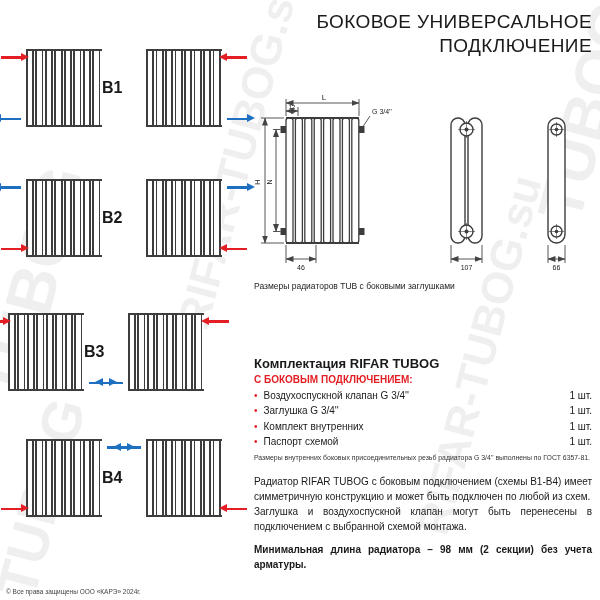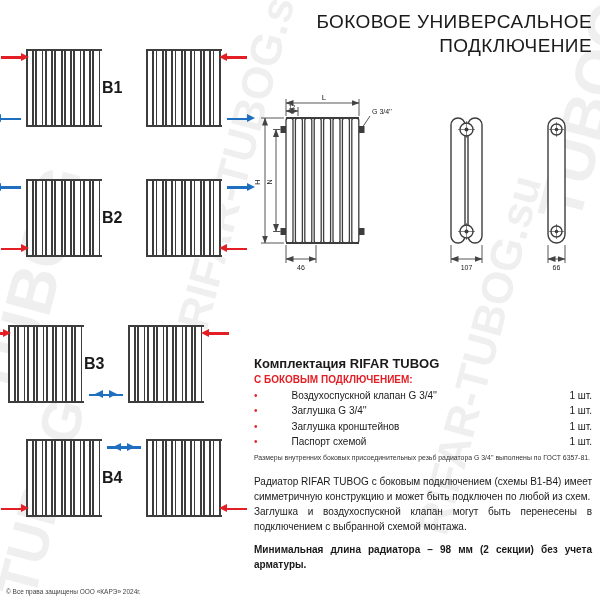--- a/index.html
+++ b/index.html
@@ -15,21 +15,21 @@
   .wm-c { font-size:44px; left:295px; top:330px; transform:rotate(-75deg); }
   .wm-d { font-size:62px; left:475px; top:75px;  transform:rotate(-75deg); }
   .wm-e { font-size:56px; left:-60px; top:465px; transform:rotate(-75deg); }
 
   .title { position:absolute; top:10px; right:8px; text-align:right; font-size:19px;
            font-weight:normal; line-height:1.25; letter-spacing:.4px; z-index:2; }
 
   
   .scheme-row { position:absolute; left:0; width:250px; height:80px;
                 display:flex; align-items:center; padding-left:26px; z-index:2; }
-  .row-1 { top:48px; } .row-2 { top:178px; } .row-3 { top:324px;padding-left:8px; } .row-4 { top:438px; }
+  .row-1 { top:48px; } .row-2 { top:178px; } .row-3 { top:312px;padding-left:8px; } .row-4 { top:438px; }
   .rad { position:relative; width:76px; height:78px; }
   .rad-body { width:100%; height:100%; border-top:2.5px solid #3d3d3d; border-bottom:2.5px solid #3d3d3d;
               background:repeating-linear-gradient(90deg,#3d3d3d 0 1.8px,#fff 1.8px 6.2px,#3d3d3d 6.2px 8px,#fff 8px 9.5px); }
   .scheme-label { width:44px; font-weight:bold; font-size:16px; }
 
   .arrow { position:absolute; height:2.5px; width:20px; background:currentColor; }
   .arrow::after { content:""; position:absolute; top:-3.25px; width:0; height:0;
                   border-top:4.5px solid transparent; border-bottom:4.5px solid transparent; }
   .arrow.dir-right::after { right:-8px; border-left:8px solid currentColor; }
   .arrow.dir-left::after  { left:-8px;  border-right:8px solid currentColor; }
@@ -42,21 +42,21 @@
   .drawing { position:absolute; left:248px; top:90px; width:350px; height:190px; z-index:2; }
   .drawing text { font-family:"Liberation Sans", sans-serif; fill:#1a1a1a; }
   .caption { position:absolute; left:254px; top:281px; width:330px; font-size:8.5px; color:#222; z-index:2; }
 
   
   .kit { position:absolute; left:254px; top:356px; width:338px; z-index:2; }
   .kit-title1 { font-size:13px; font-weight:bold; }
   .kit-title2 { font-size:10px; font-weight:bold; color:#e31e24; margin-top:3px; }
   .kit-item { display:flex; align-items:baseline; font-size:10px; margin-top:4.5px; }
   .kit-bullet { color:#e31e24; margin-right:6px; font-size:10px; }
-  .kit-name { flex:1;margin-left:28px; }
+  .kit-name { flex:1; }
   .kit-note { font-size:6.9px; color:#333; margin-top:7px; }
 
   
   .desc { position:absolute; left:254px; top:474px; width:338px; font-size:10px;
           line-height:1.5; text-align:justify; z-index:2; }
   .desc-min { font-weight:bold; margin-top:8px; }
 
   .footer { position:absolute; left:6px; bottom:5px; font-size:6.5px; color:#444; z-index:2; }
 </style>
 </head>
@@ -221,38 +221,39 @@
     <text x="76" y="10" font-size="8" text-anchor="middle">L</text>
     <text x="44" y="19" font-size="6" text-anchor="middle">12</text>
     <text x="124" y="24" font-size="7" text-anchor="start">G 3/4''</text>
     <text x="12" y="92" font-size="8" text-anchor="middle" transform="rotate(-90 12 92)">H</text>
     <text x="24" y="92" font-size="7" text-anchor="middle" transform="rotate(-90 24 92)">N</text>
     <text x="53" y="180" font-size="7" text-anchor="middle">46</text>
     <text x="218.5" y="180" font-size="7" text-anchor="middle">107</text>
     <text x="308.5" y="180" font-size="7" text-anchor="middle">66</text>
   </svg>
 
+  <div class="caption">Размеры радиаторов TUB с боковыми заглушками</div>
 
   <div class="kit">
     <div class="kit-title1">Комплектация RIFAR TUBOG</div>
     <div class="kit-title2">С БОКОВЫМ ПОДКЛЮЧЕНИЕМ:</div>
 
     <div class="kit-item">
       <span class="kit-bullet">•</span>
       <span class="kit-name">Воздухоспускной клапан G 3/4''</span>
       <span class="kit-qty">1 шт.</span>
     </div>
     <div class="kit-item">
       <span class="kit-bullet">•</span>
       <span class="kit-name">Заглушка G 3/4''</span>
       <span class="kit-qty">1 шт.</span>
     </div>
     <div class="kit-item">
       <span class="kit-bullet">•</span>
-      <span class="kit-name">Заглушка кронштейнов</span>
+      <span class="kit-name">Комплект внутренних</span>
       <span class="kit-qty">1 шт.</span>
     </div>
     <div class="kit-item">
       <span class="kit-bullet">•</span>
       <span class="kit-name">Паспорт схемой</span>
       <span class="kit-qty">1 шт.</span>
     </div>
 
     <div class="kit-note">Размеры внутренних боковых присоединительных резьб радиатора G 3/4'' выполнены по ГОСТ 6357-81.</div>
   </div>

